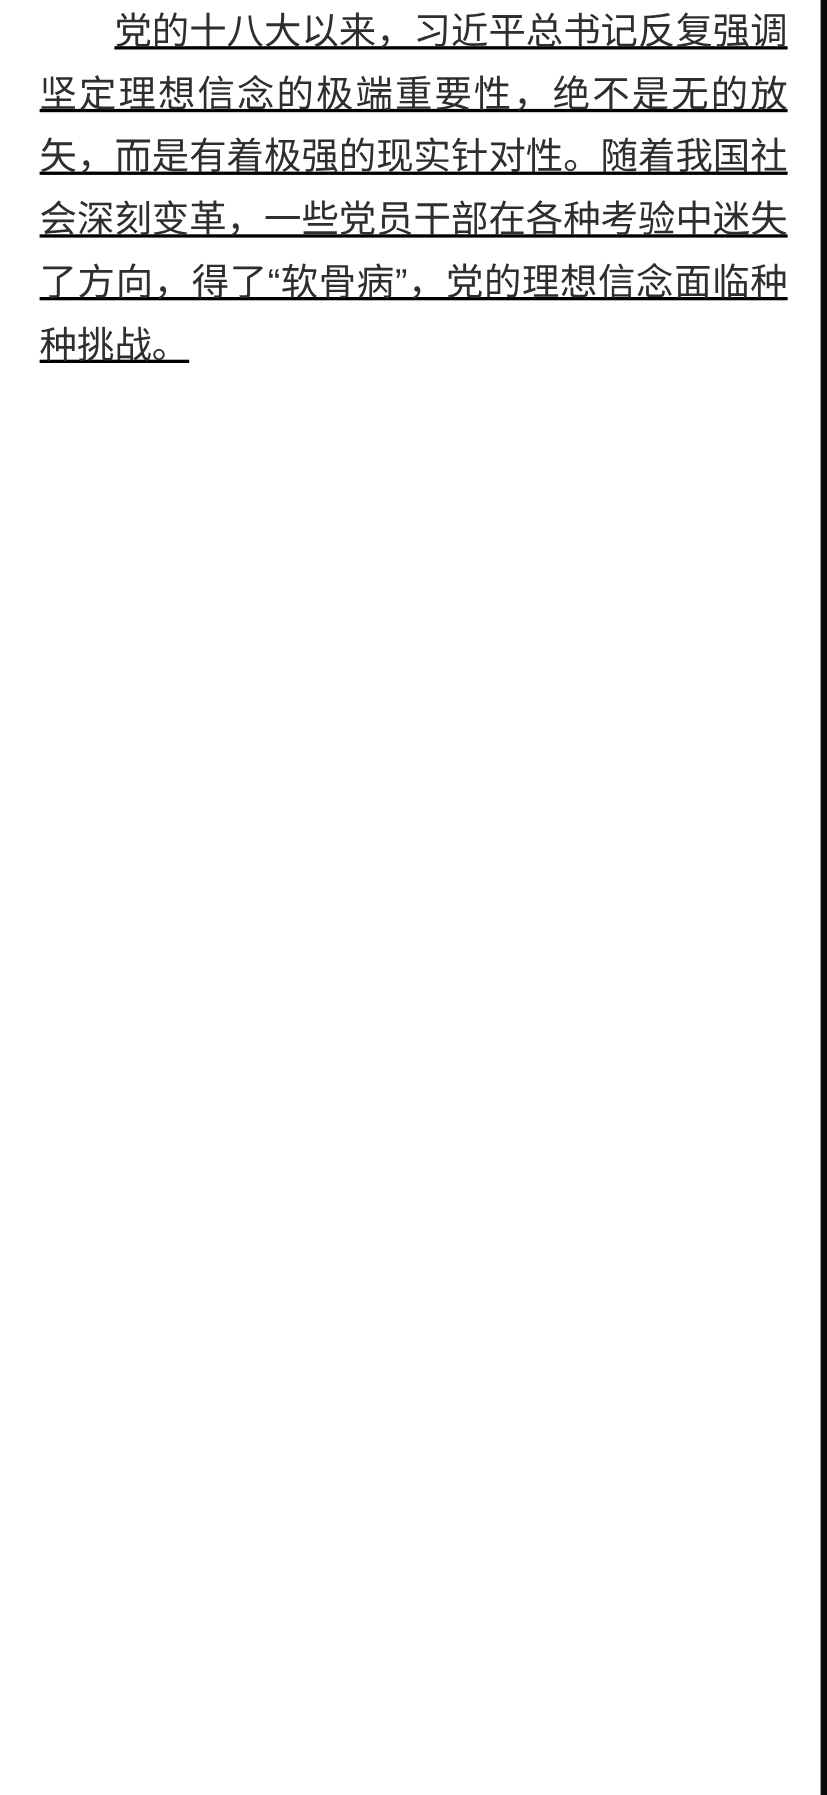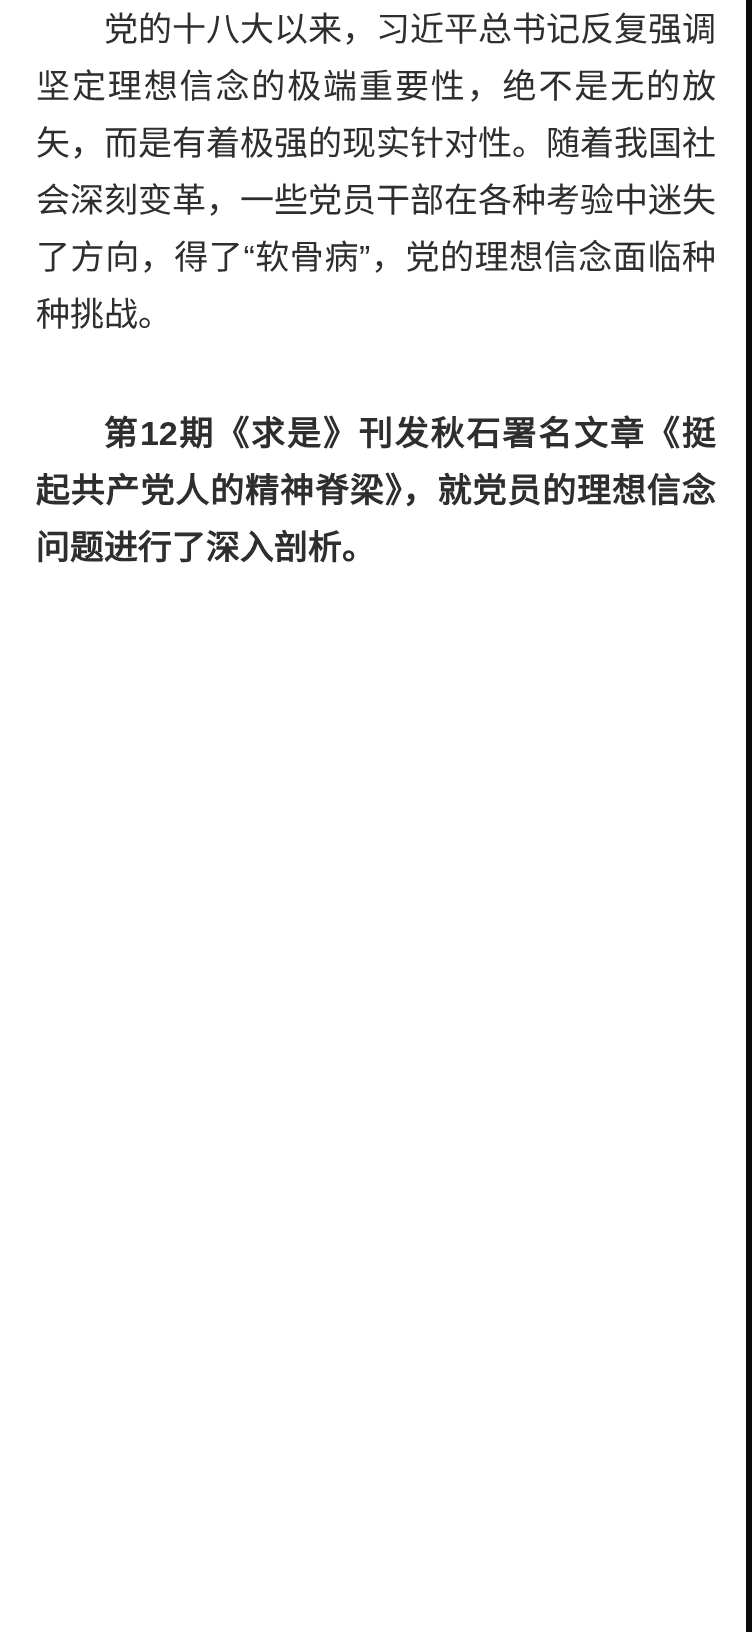--- a/index.html
+++ b/index.html
@@ -7,20 +7,21 @@
     padding: 0;
     background: #ffffff;
   }
   .page {
     position: relative;
     width: 752px;
     height: 1632px;
     background: var(--page-bg, #ffffff);
     overflow: hidden;
     font-family: "Liberation Sans", "DejaVu Sans", sans-serif;
+    text-decoration: underline;
   }
   .content {
     box-sizing: border-box;
     width: 716px;          
     padding: 1px 0 0 36px;
   }
   p.para {
     width: 680px;
     margin: 0 0 62px 0;
     font-size: 34px;
@@ -45,20 +46,19 @@
   }
 </style>
 </head>
 <body>
 
 <div class="page">
   <div class="content">
 
     <p class="para"><span class="seg-normal">党的十八大以来，习近平总书记反复强调坚定理想信念的极端重要性，绝不是无的放矢，而是有着极强的现实针对性。随着我国社会深刻变革，一些党员干部在各种考验中迷失了方向，得了“软骨病”，党的理想信念面临种种挑战。</span></p>
 
-    <p class="para"><span class="seg-bold">第12期《求是》刊发秋石署名文章《挺起共产党人的精神脊梁》，就党员的理想信念问题进行了深入剖析。</span></p>
 
 
 
 
   </div>
   <div class="edge-bar"></div>
 </div>
 
 </body></html>

